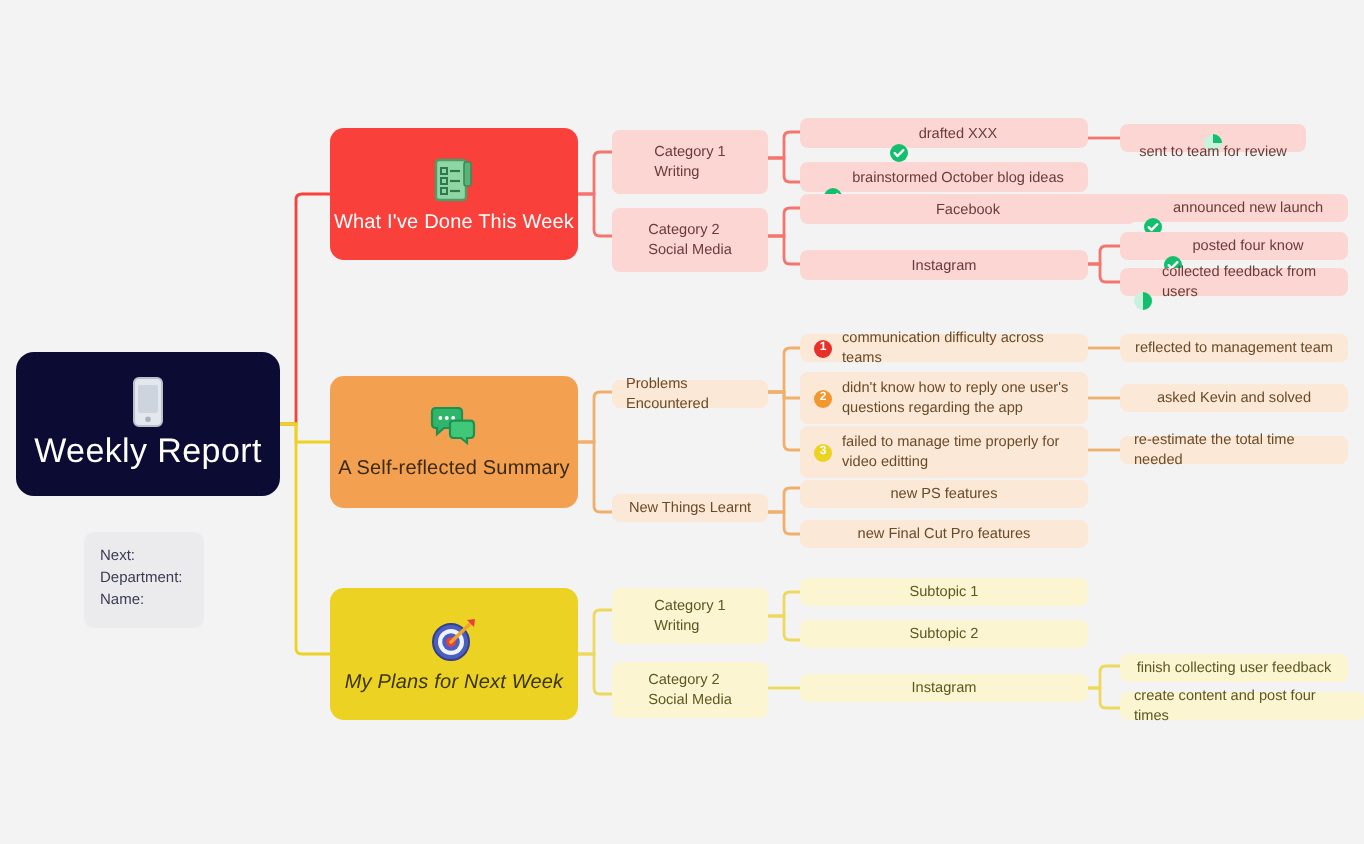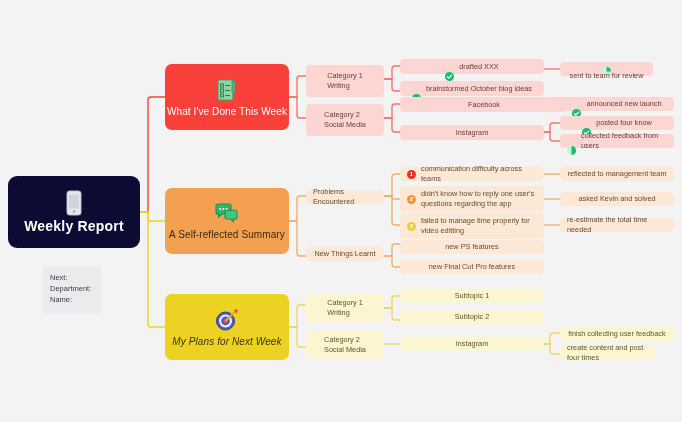--- a/index.html
+++ b/index.html
@@ -36,23 +36,22 @@
     left: 8px; top: 176px;
     width: 132px; height: 72px;
     background: #0b0b33;
     border-radius: 9px;
     flex-direction: column;
     justify-content: center;
     gap: 2px;
   }
   .root-label {
     color: #ffffff;
-    font-size: 14px;
+    font-size: 17px;
     letter-spacing: .2px;
-    font-weight: bold;
   }
   .root-icon { line-height: 0; }
 
   
   .meta {
     position: absolute;
     left: 42px; top: 266px;
     width: 60px;
     padding: 7px 8px 8px 8px;
     background: #ebebee;
@@ -371,17 +370,17 @@
   <div class="node pill c-yel" style="left:400px; top:310px; width:144px; height:14px;">
     <span class="txt">Subtopic 2</span>
   </div>
   <div class="node pill c-yel" style="left:400px; top:337px; width:144px; height:14px;">
     <span class="txt">Instagram</span>
   </div>
 
   <div class="node pill c-yel" style="left:560px; top:327px; width:114px; height:14px;">
     <span class="txt">finish collecting user feedback</span>
   </div>
-  <div class="node pill c-yel" style="left:560px; top:346px; width:94px; height:14px;">
+  <div class="node pill c-yel" style="left:560px; top:346px; width:123px; height:14px;">
     <span class="txt">create content and post four times</span>
   </div>
 
 </div>
 
 </body></html>

